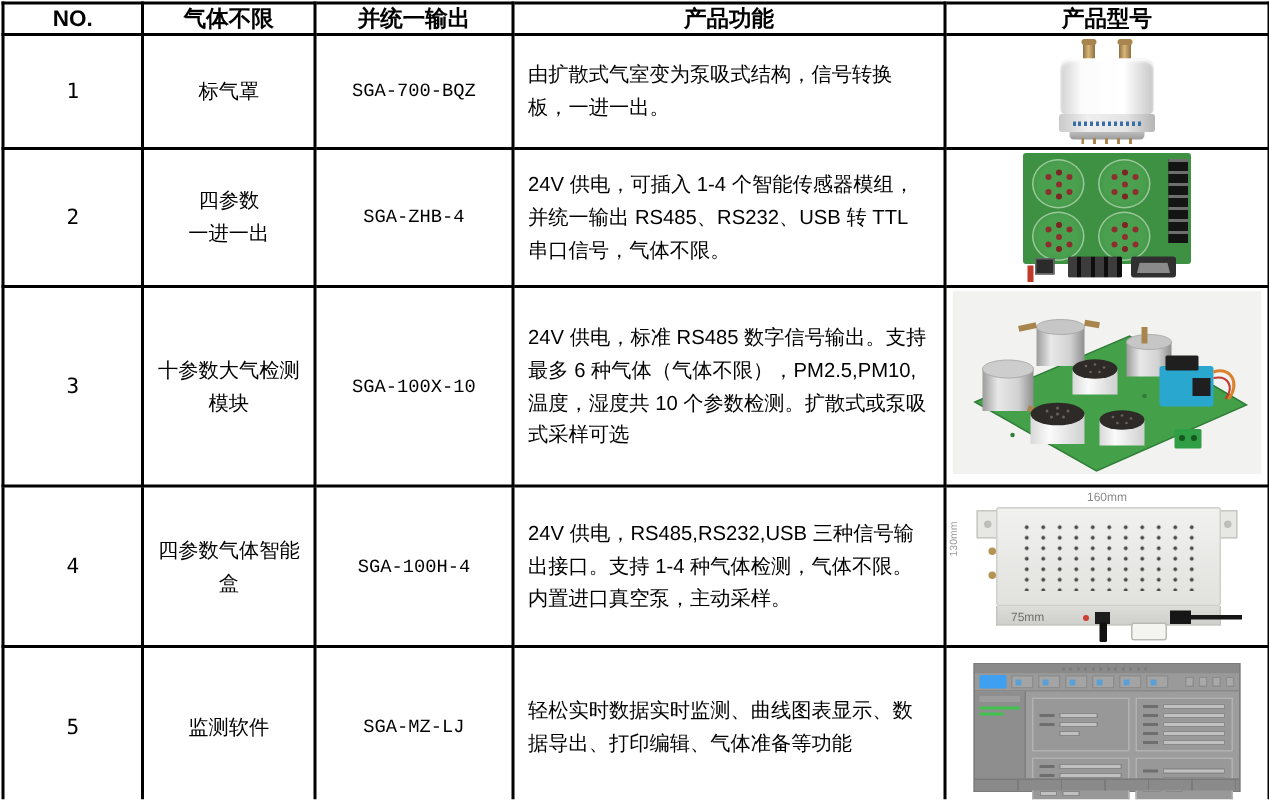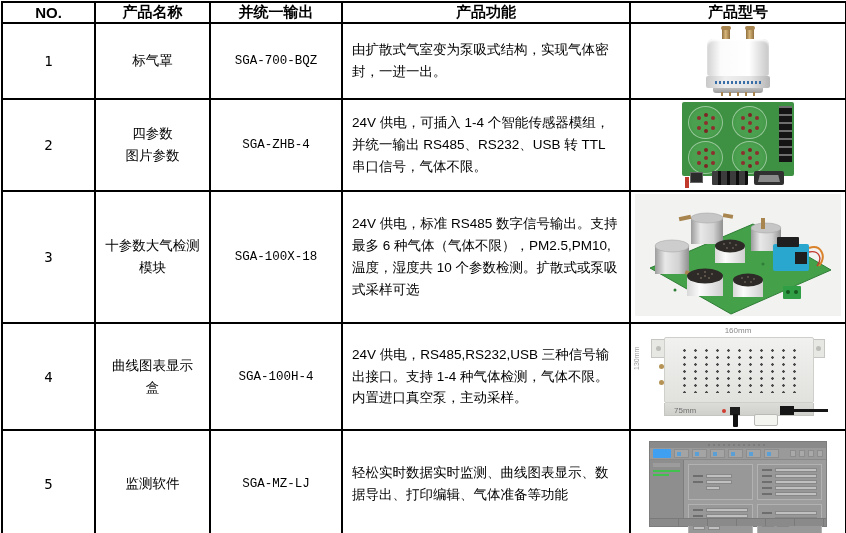--- a/index.html
+++ b/index.html
@@ -144,53 +144,53 @@
   <colgroup>
     <col style="width:93px">
         <col style="width:115px">
         <col style="width:132px">
     <col style="width:288px">
         <col style="width:216px">
   </colgroup>
   <thead>
     <tr>
       <th>NO.</th>
-      <th>产品名称</th>
+      <th>气体不限</th>
       <th>并统一输出</th>
       <th>产品功能</th>
       <th>产品型号</th>
     </tr>
   </thead>
   <tbody>
 
     <tr class="r1">
       <td class="c-no">1</td>
       <td class="c-name">标气罩</td>
       <td class="c-model">SGA-700-BQZ</td>
-      <td class="c-func">由扩散式气室变为泵吸式结构，实现气体密封，一进一出。</td>
+      <td class="c-func">由扩散式气室变为泵吸式结构，信号转换板，一进一出。</td>
       <td class="c-photo">
         <div class="ph1">
           <div class="gc">
             <i class="gc-fit" style="left:16px"></i>
             <i class="gc-fit" style="left:40px"></i>
             <div class="gc-body"></div>
             <div class="gc-ring">
               <i class="gc-ringtext"></i>
             </div>
             <div class="gc-base"></div>
             <div class="gc-pins"></div>
           </div>
         </div>
       </td>
     </tr>
 
     <tr class="r2">
       <td class="c-no">2</td>
       <td class="c-name">四参数
-图片参数</td>
+一进一出</td>
       <td class="c-model">SGA-ZHB-4</td>
       <td class="c-func">24V 供电，可插入 1-4 个智能传感器模组，并统一输出 RS485、RS232、USB 转 TTL 串口信号，气体不限。</td>
       <td class="c-photo">
         <div class="ph2">
           <div class="cb">
             <i class="cb-circle" style="left:6px;top:4px">
                   <b class="cb-dots"></b>
                 </i>
             <i class="cb-circle" style="left:50px;top:4px">
                   <b class="cb-dots"></b>
@@ -208,21 +208,21 @@
             <i class="cb-red"></i>
           </div>
         </div>
       </td>
     </tr>
 
     <tr class="r3">
       <td class="c-no">3</td>
       <td class="c-name">十参数大气检测
 模块</td>
-      <td class="c-model">SGA-100X-18</td>
+      <td class="c-model">SGA-100X-10</td>
       <td class="c-func">24V 供电，标准 RS485 数字信号输出。支持最多 6 种气体（气体不限），PM2.5,PM10,温度，湿度共 10 个参数检测。扩散式或泵吸式采样可选</td>
       <td class="c-photo">
         <svg class="ph3" viewBox="0 0 206 122">
           <defs>
             <linearGradient id="silver" x1="0" y1="0" x2="1" y2="0">
               <stop offset="0" stop-color="#9c9c9c"></stop>
                   <stop offset="0.3" stop-color="#e8e8e8"></stop>
               <stop offset="0.7" stop-color="#d2d2d2"></stop>
                   <stop offset="1" stop-color="#8f8f8f"></stop>
             </linearGradient>
@@ -295,21 +295,21 @@
                 <circle cx="161" cy="98" r="2" fill="#14591f"></circle>
           </g>
           <circle cx="128" cy="70" r="1.5" fill="#2f7d36"></circle>
           <circle cx="40" cy="96" r="1.5" fill="#2f7d36"></circle>
         </svg>
       </td>
     </tr>
 
     <tr class="r4">
       <td class="c-no">4</td>
-      <td class="c-name">曲线图表显示
+      <td class="c-name">四参数气体智能
 盒</td>
       <td class="c-model">SGA-100H-4</td>
       <td class="c-func">24V 供电，RS485,RS232,USB 三种信号输出接口。支持 1-4 种气体检测，气体不限。内置进口真空泵，主动采样。</td>
       <td class="c-photo">
         <div class="ph4">
           <span class="mb-lbl-top">160mm</span>
           <span class="mb-lbl-left">130mm</span>
           <div class="mb-ear l"></div>
           <div class="mb-ear r"></div>
           <div class="mb-top">

